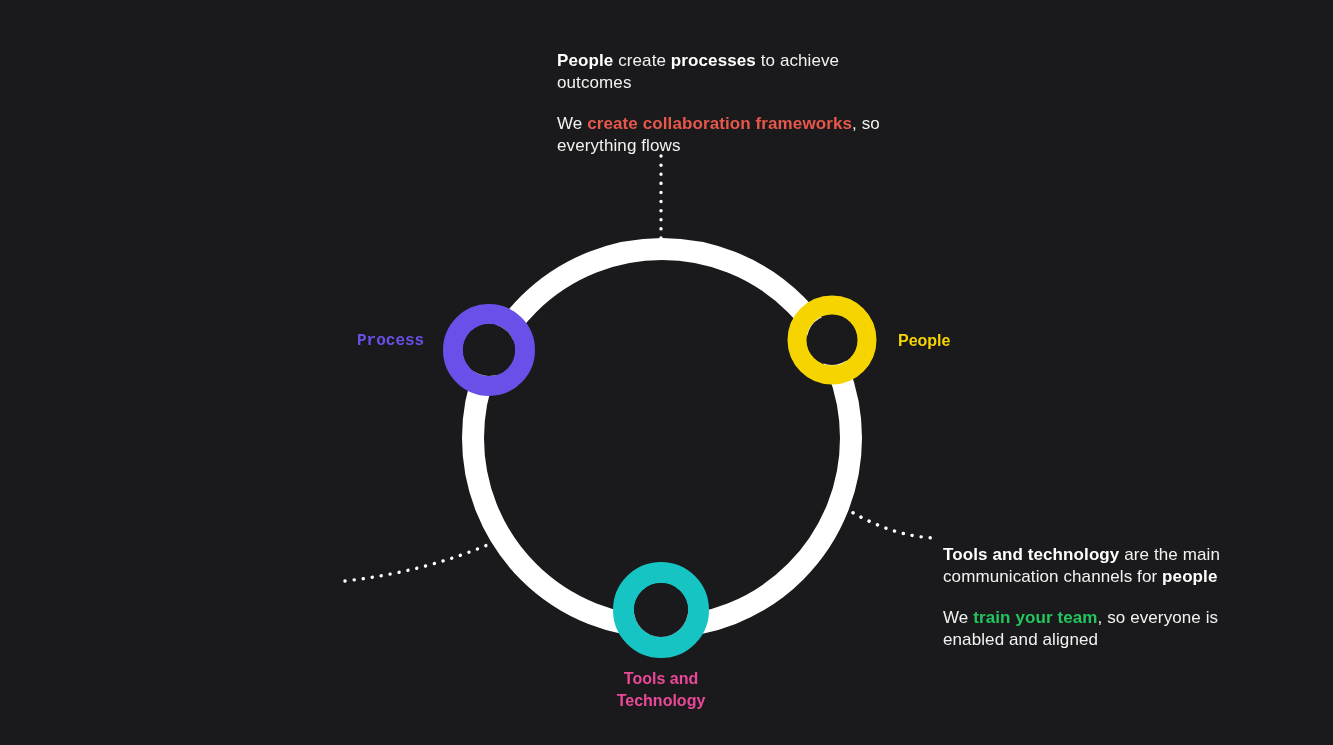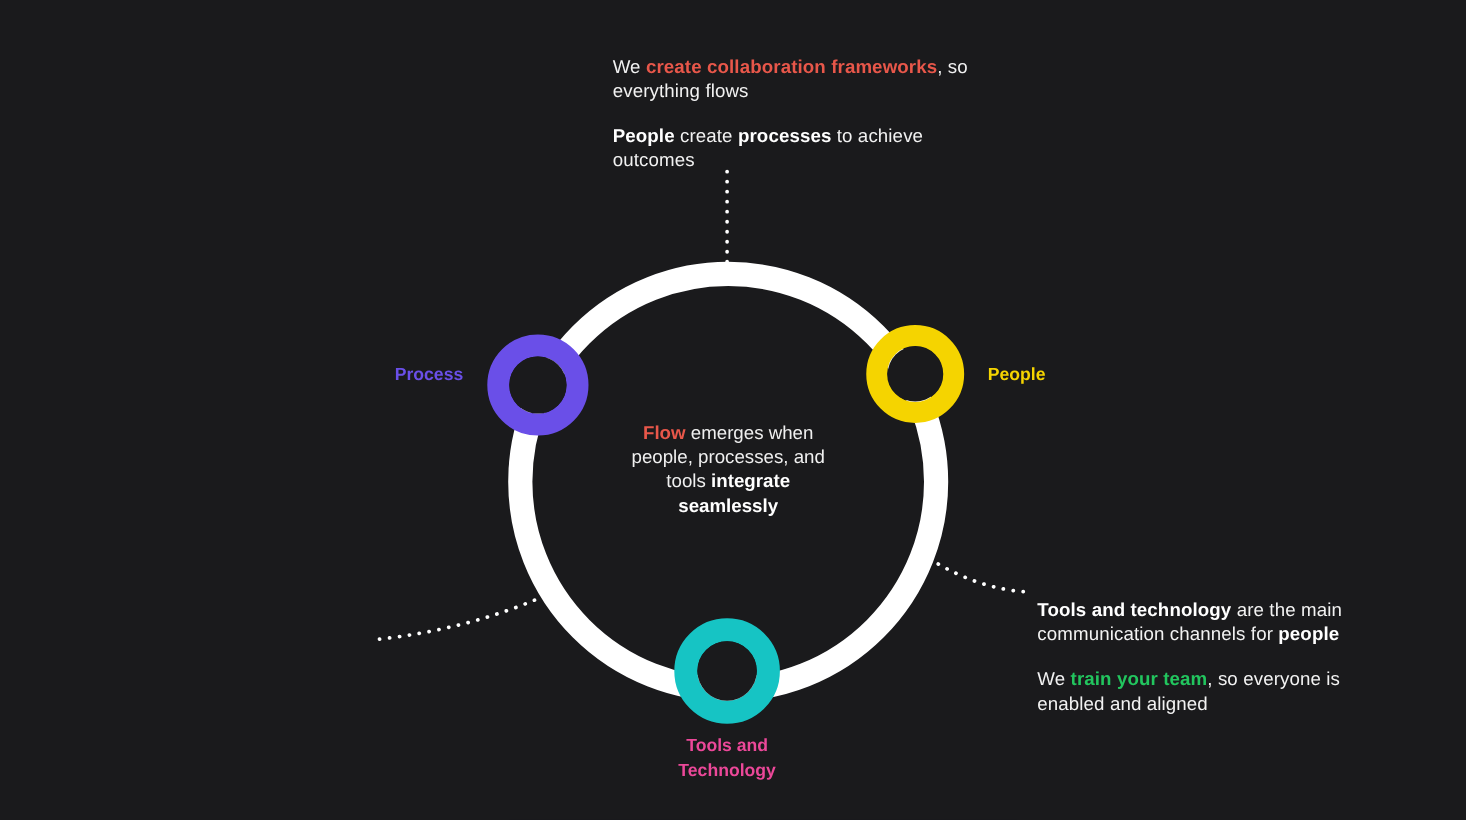--- a/index.html
+++ b/index.html
@@ -70,20 +70,21 @@
     font-size: 16px;
     font-weight: 700;
     line-height: 22px;
     white-space: pre-line;
   }
   #label-process {
     left: 357px;
     top: 330px;
     text-align: center;
     width: 66px;
+    font-family: Liberation Mono, monospace;
   }
   #label-people {
     left: 898px;
     top: 330px;
     text-align: left;
     width: 90px;
   }
   #label-tools {
     left: 587px;
     top: 668px;
@@ -110,34 +111,30 @@
     <circle cx="489" cy="350" r="26" fill="#1a1a1c"></circle>
 
     <circle cx="832" cy="340" r="35" fill="none" stroke="#f5d400" stroke-width="19"></circle>
     <circle cx="832" cy="340" r="25" fill="#1a1a1c"></circle>
 
     <circle cx="661" cy="610" r="37.5" fill="none" stroke="#16c4c4" stroke-width="21"></circle>
     <circle cx="661" cy="610" r="27" fill="#1a1a1c"></circle>
   </svg>
 
   <div class="tblock tb-top">
+    <p><b>People</b><span> create </span><b>processes</b><span> to achieve outcomes</span></p>
     <p><span>We </span><span class="accent" style="color:#e8574a">create collaboration frameworks</span><span>, so everything flows</span></p>
-    <p><b>People</b><span> create </span><b>processes</b><span> to achieve outcomes</span></p>
   </div>
 
 
   <div class="tblock tb-right">
     <p><b>Tools and technology</b><span> are the main communication channels for </span><b>people</b></p>
     <p><span>We </span><span class="accent" style="color:#22c55e">train your team</span><span>, so everyone is enabled and aligned</span></p>
   </div>
 
-  <div id="center-text"><span class="accent" style="color:#e8574a">Flow</span><span> emerges when</span>
-    <span>people, processes, and</span>
-    <span>tools </span><b>integrate</b>
-    <b>seamlessly</b></div>
 
   <div class="node-label" id="label-process" style="color:#6a4fe8">Process</div>
 
   <div class="node-label" id="label-people" style="color:#f5d400">People</div>
 
   <div class="node-label" id="label-tools" style="color:#ec4899">Tools and
 Technology</div>
 
 </div>
 

